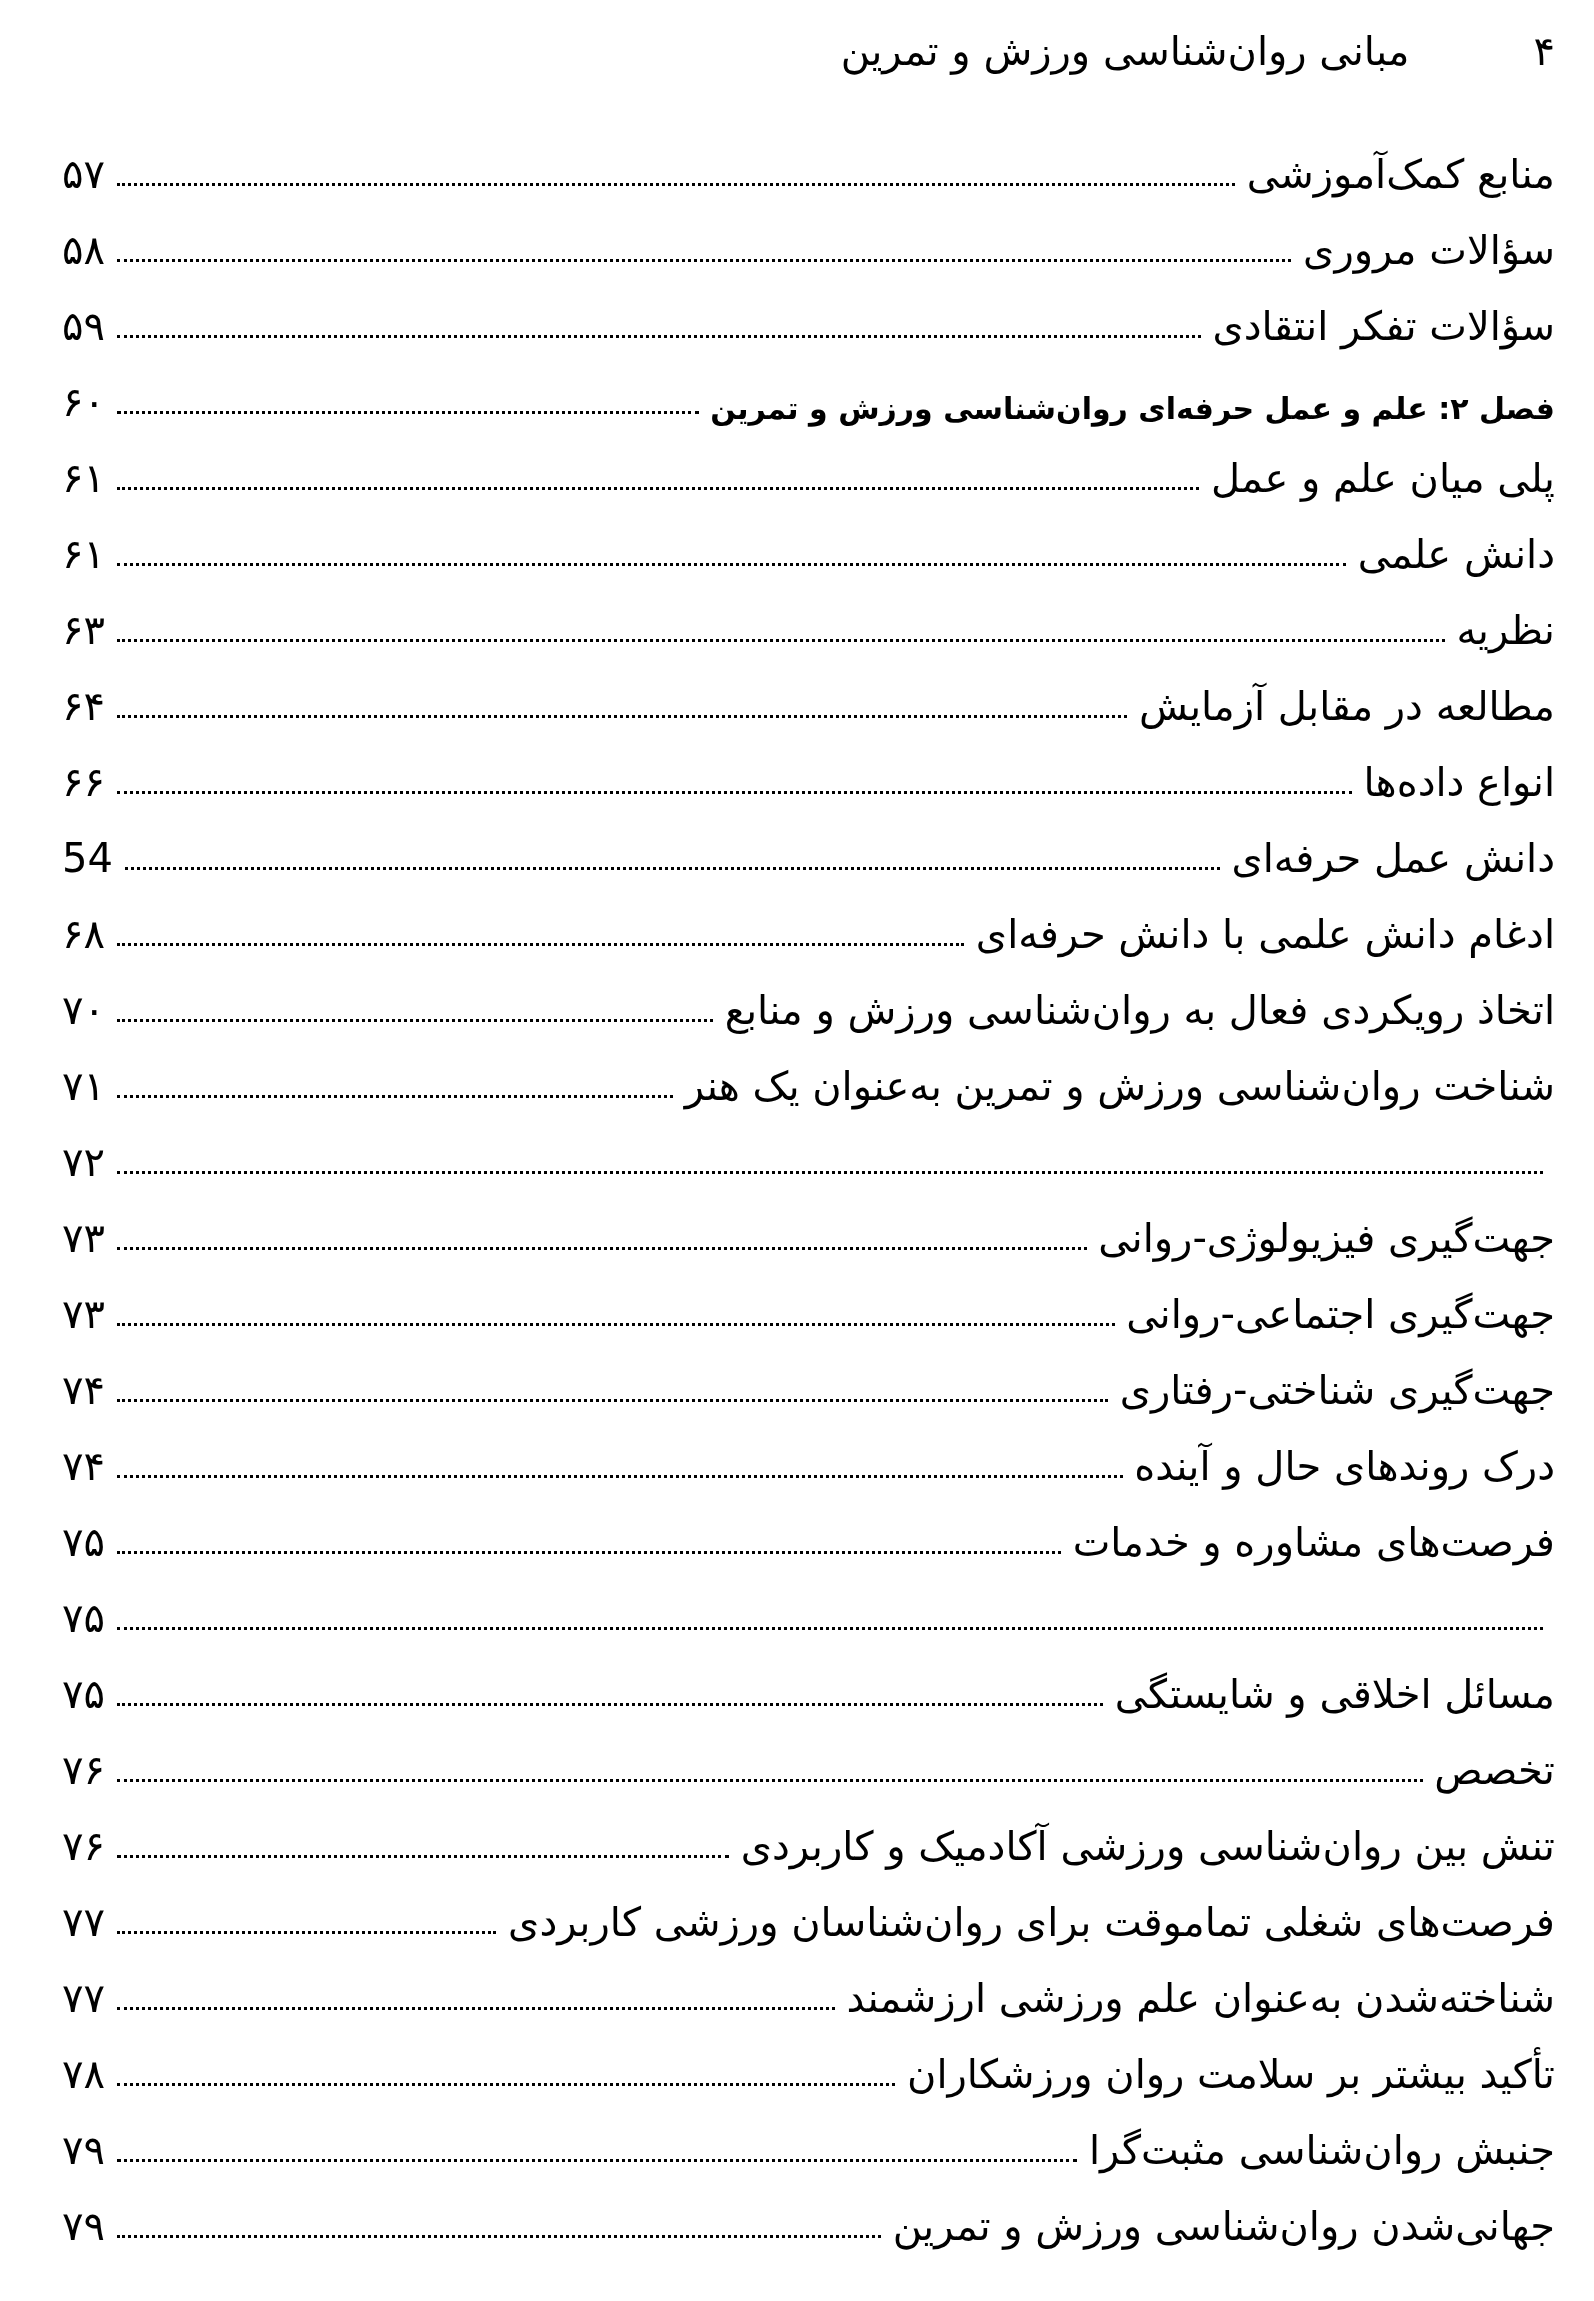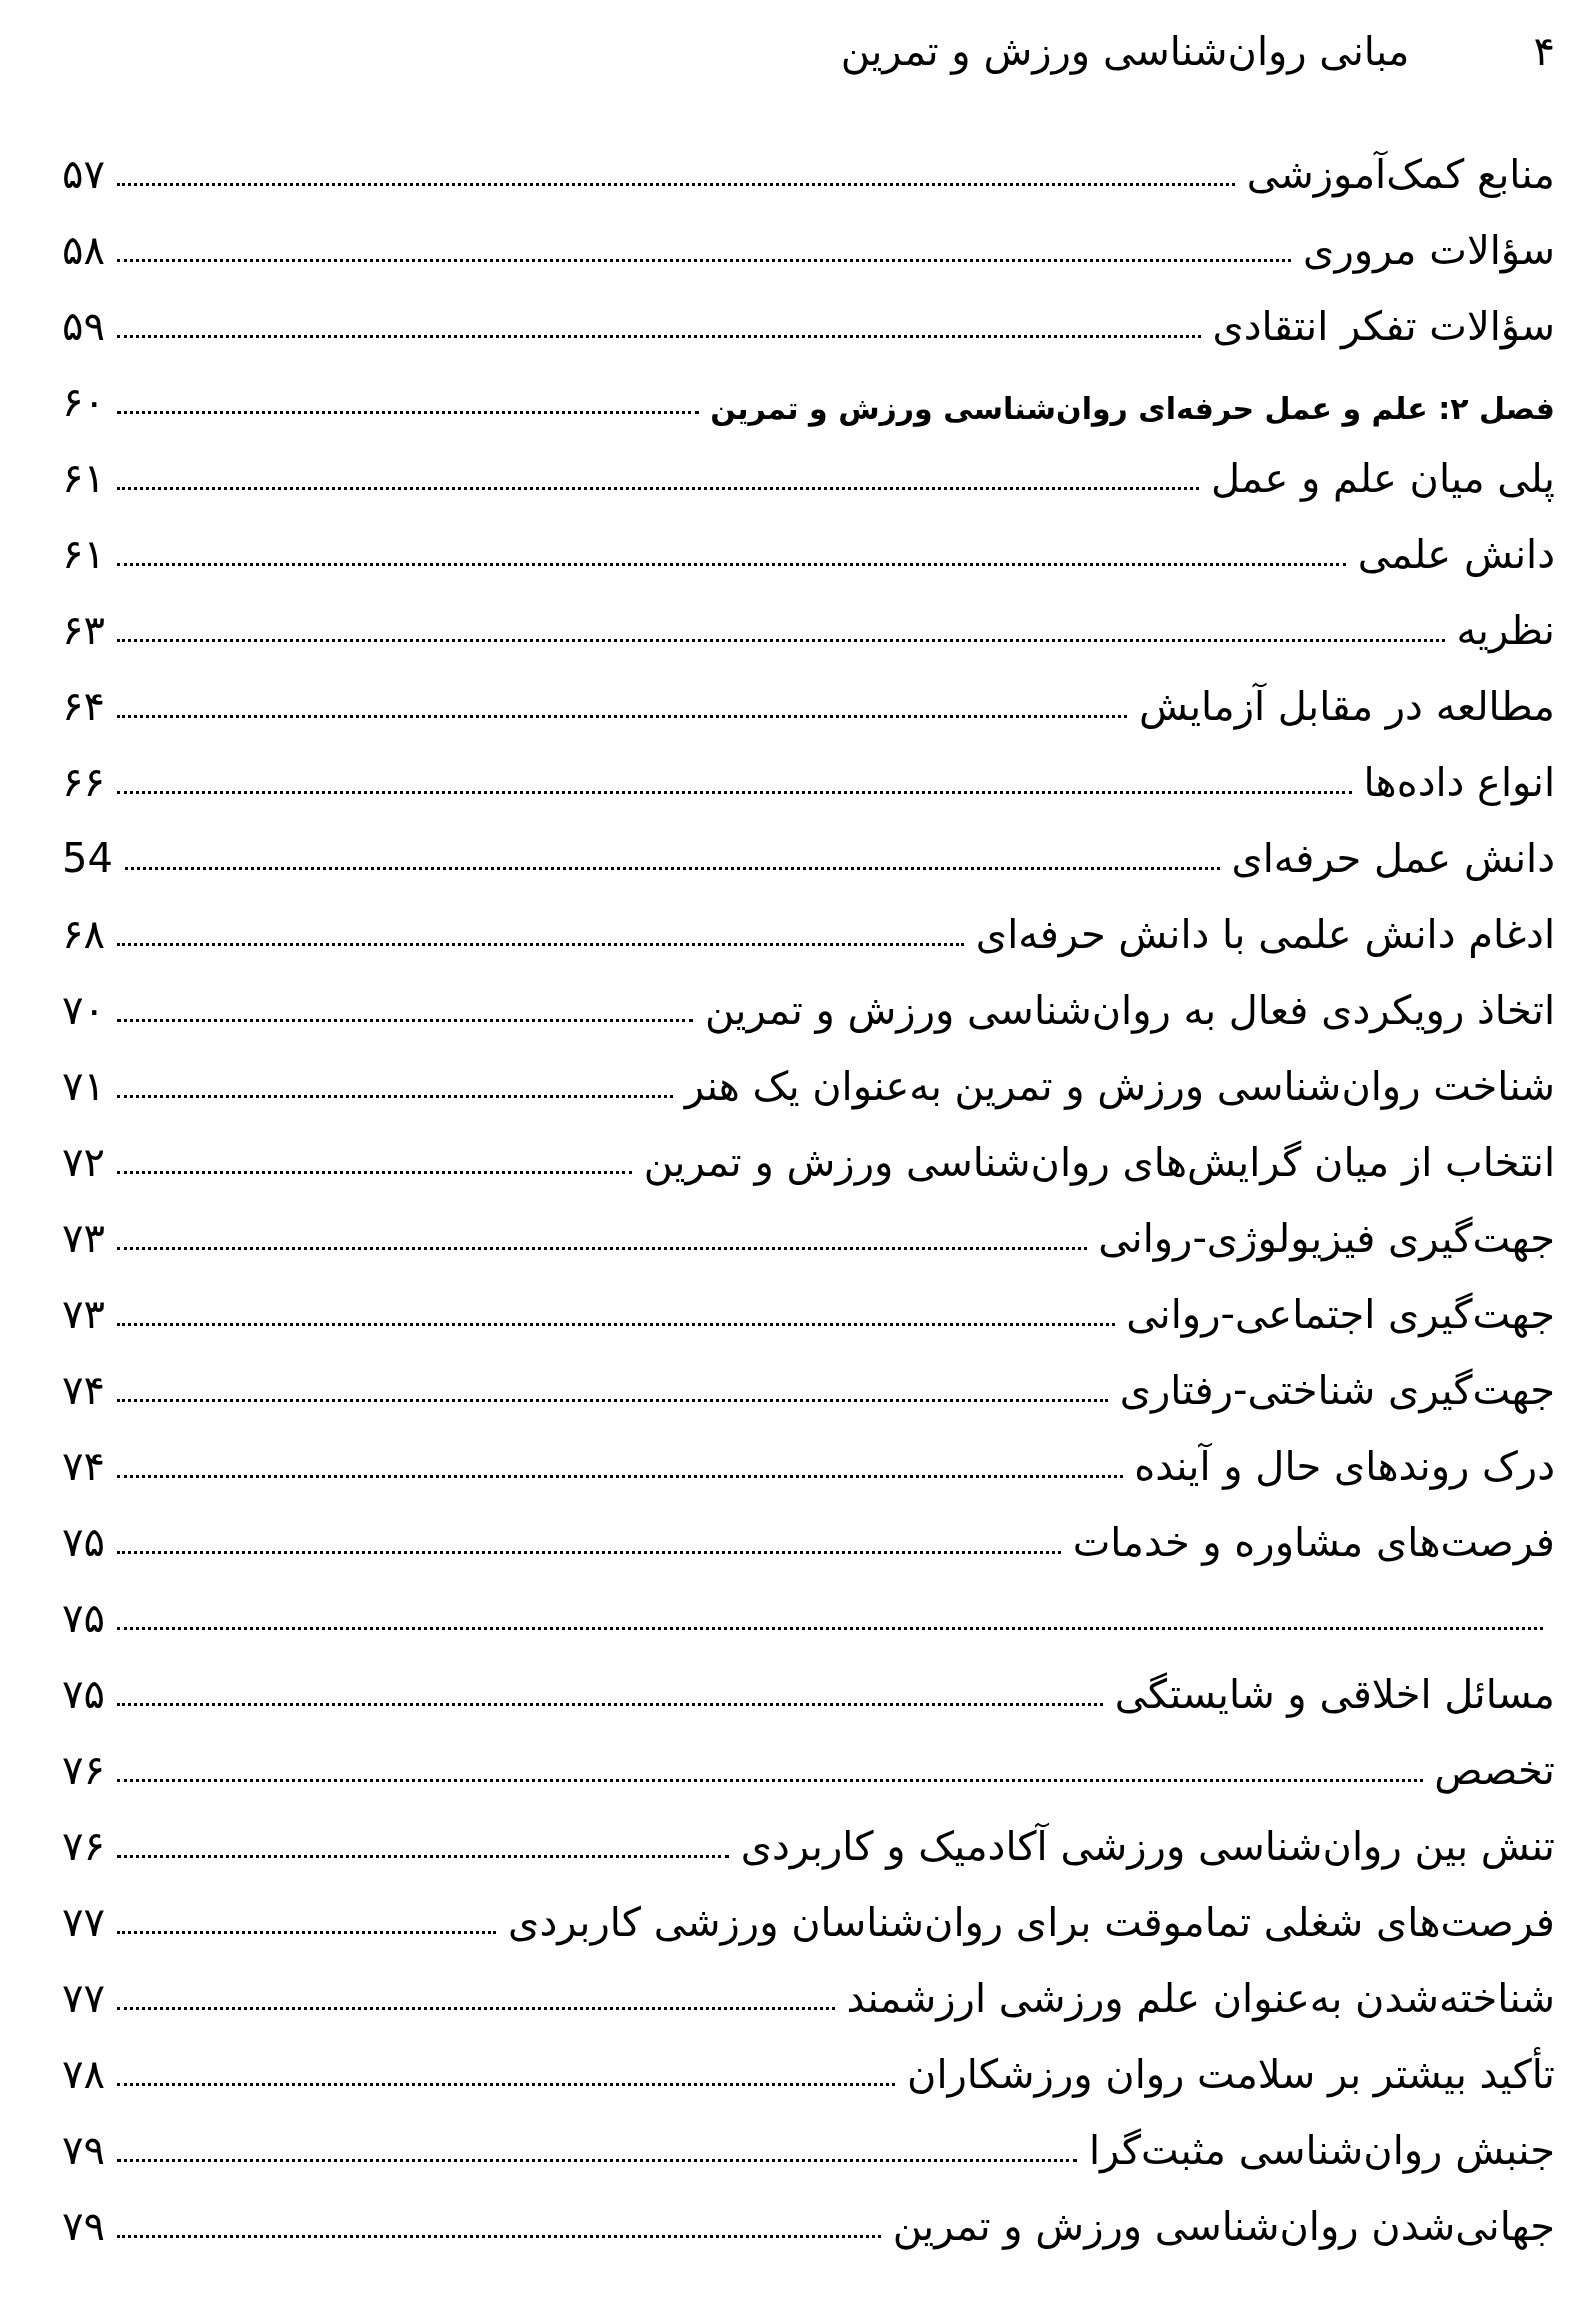--- a/index.html
+++ b/index.html
@@ -131,31 +131,30 @@
         <span class="title">دانش عمل حرفه‌ای</span>
         <span class="leader"></span>
         <span class="pagenum">54</span>
       </div>
       <div class="toc-row">
         <span class="title">ادغام دانش علمی با دانش حرفه‌ای</span>
         <span class="leader"></span>
         <span class="pagenum">۶۸</span>
       </div>
       <div class="toc-row">
-        <span class="title">اتخاذ رویکردی فعال به روان‌شناسی ورزش و تمرین</span>
+        <span class="title">اتخاذ رویکردی فعال به روان‌شناسی ورزش و منابع</span>
         <span class="leader"></span>
         <span class="pagenum">۷۰</span>
       </div>
       <div class="toc-row">
         <span class="title">شناخت روان‌شناسی ورزش و تمرین به‌عنوان یک هنر</span>
         <span class="leader"></span>
         <span class="pagenum">۷۱</span>
       </div>
       <div class="toc-row">
-        <span class="title">انتخاب از میان گرایش‌های روان‌شناسی ورزش و تمرین</span>
         <span class="leader"></span>
         <span class="pagenum">۷۲</span>
       </div>
       <div class="toc-row">
         <span class="title">جهت‌گیری فیزیولوژی-روانی</span>
         <span class="leader"></span>
         <span class="pagenum">۷۳</span>
       </div>
       <div class="toc-row">
         <span class="title">جهت‌گیری اجتماعی-روانی</span>

